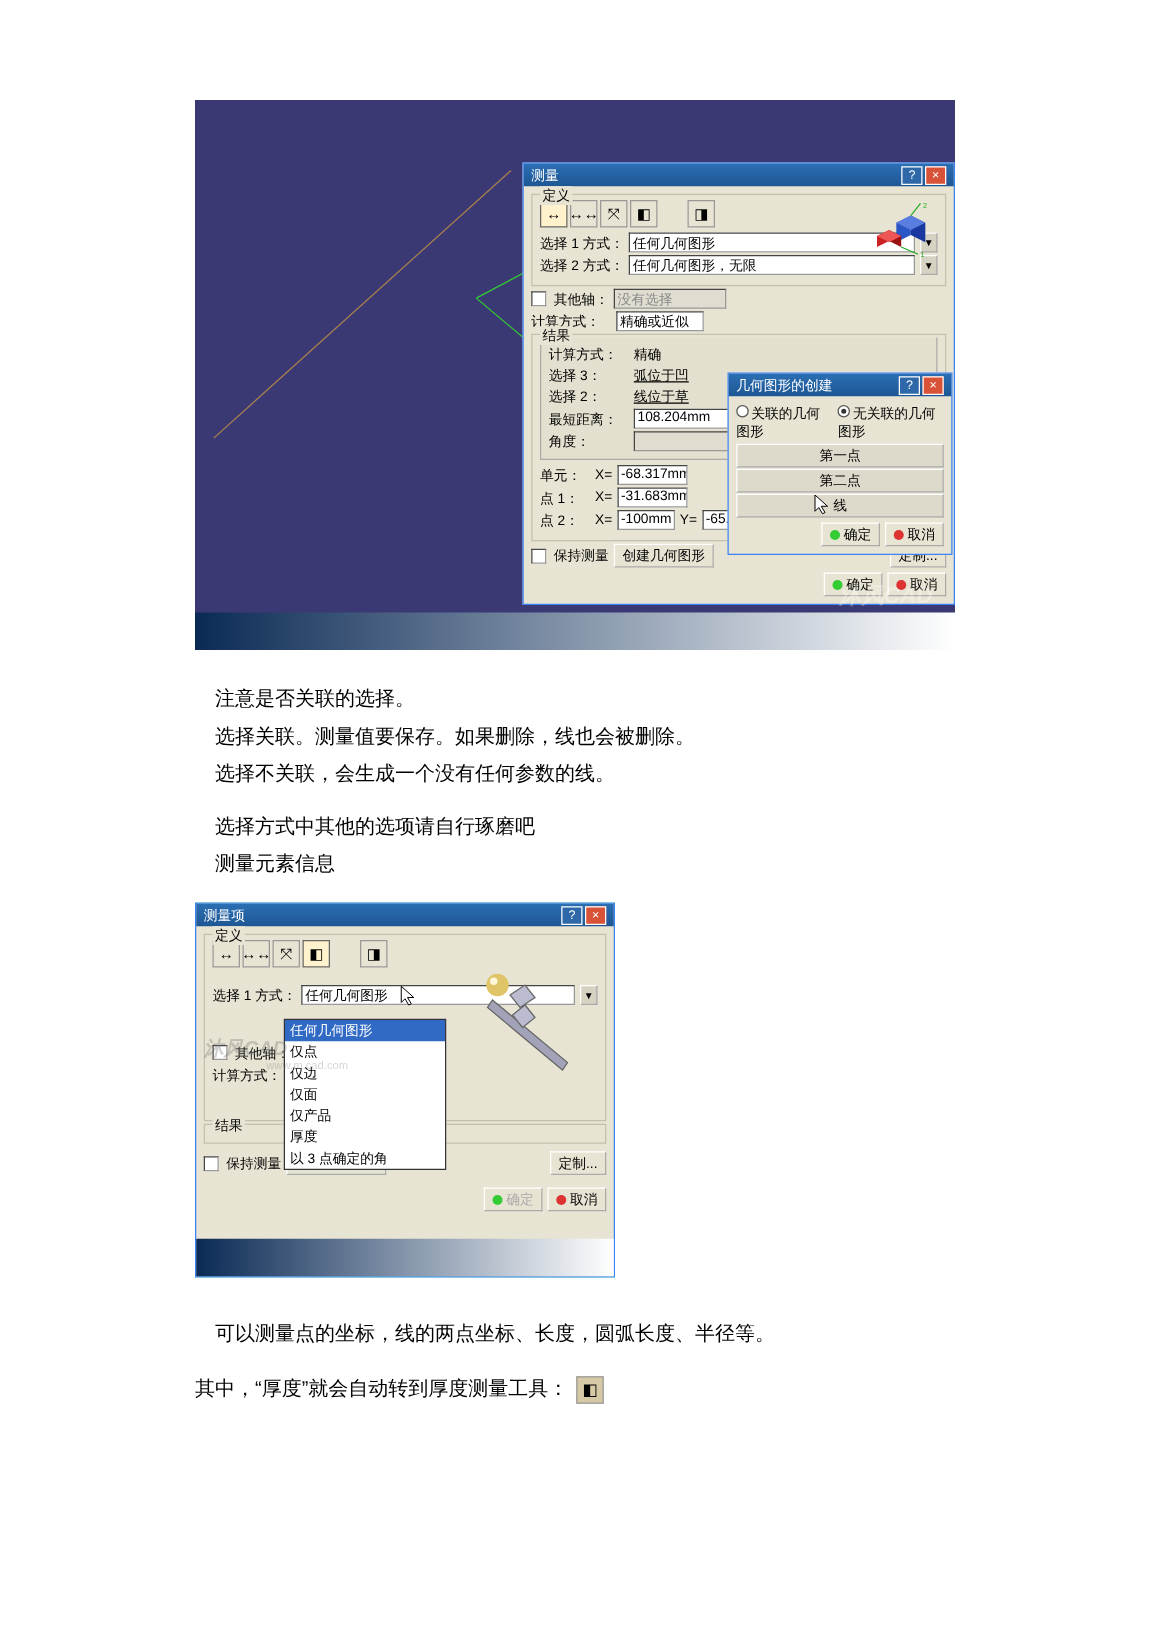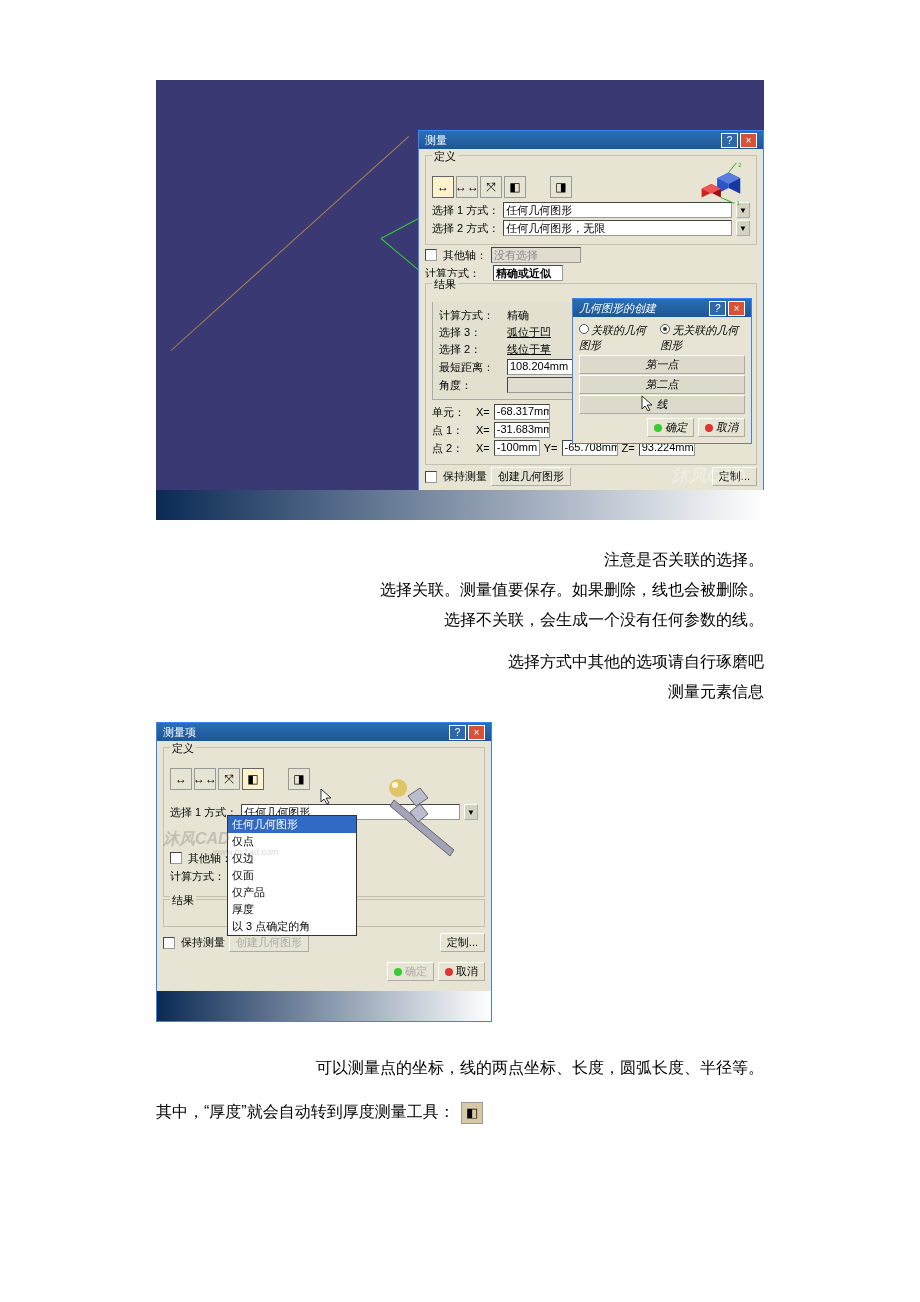--- a/index.html
+++ b/index.html
@@ -2,28 +2,28 @@
 <html><head>
 <meta charset="utf-8">
 <style>
 * { margin:0; padding:0; box-sizing:border-box; font-family:"SimSun","Songti SC",sans-serif; }
 body { background:#fff; width:920px; margin:0 auto; padding:80px 0; }
 .content { padding:0 156px; }
 .img-block { background:#3b3974; position:relative; overflow:hidden; }
 .img1 { height:440px; margin-bottom:28px; }
 .img2 { height:300px; width:336px; margin-top:8px; margin-bottom:28px; }
 .para { margin:6px 0; font-size:16px; line-height:1.5; color:#000; }
-.para-group { margin:18px 0;text-align:right; }
+.para-group { margin:18px 16px; }
 .dlg { position:absolute; background:#e8e4d3; border:1px solid #3b82f6; font-size:11px; }
 .dlg-title { background:linear-gradient(to bottom,#2a6fb3,#1e5694); color:#fff; padding:2px 6px; display:flex; align-items:center; justify-content:space-between; height:18px; }
 .dlg-btns { display:flex; gap:2px; }
 .dlg-btn { width:17px; height:15px; background:#d85238; color:#fff; display:flex; align-items:center; justify-content:center; font-size:10px; border:1px solid #fff; }
 .dlg-btn.help { background:#2e68a8; }
 .dlg-body { padding:4px 6px; }
-.fieldset { border:1px groove #c4c0b0; padding:20px 6px 6px; margin:2px 0; position:relative; }
+.fieldset { border:1px groove #c4c0b0; padding:4px 6px 6px; margin:2px 0; position:relative; }
 .fieldset-lbl { position:absolute; top:-7px; left:6px; background:#e8e4d3; padding:0 2px; font-size:11px; }
 .tool-row { display:flex; gap:2px; align-items:center; margin-bottom:4px; }
 .tool-btn { width:22px; height:22px; background:#e8e4d3; border:1px solid #999; display:flex; align-items:center; justify-content:center; font-size:12px; }
 .tool-btn.sel { background:#fff2cc; border:1px solid #666; }
 .row { display:flex; align-items:center; gap:4px; margin:2px 0; white-space:nowrap; }
 .row-lbl { min-width:64px; font-size:11px; }
 .inp { background:#fff; border:1px inset #999; height:16px; padding:0 2px; font-size:11px; flex:0 0 90px; overflow:hidden; }
 .inp.wide { flex:1; }
 .inp.dis { background:#e0ddd0; color:#888; }
 .sel-arrow { width:14px; height:16px; background:#d6d2c2; border:1px outset #fff; display:flex; align-items:center; justify-content:center; font-size:8px; }
@@ -107,21 +107,21 @@
             <div class="sel-arrow">▼</div>
           </div>
         </div>
         <div class="row">
             <span class="cb"></span>
             <span>其他轴：</span>
             <div class="inp dis">没有选择</div>
           </div>
         <div class="row">
             <span class="row-lbl">计算方式：</span>
-            <div class="inp" style="flex:0 0 70px;font-weight:bold;">精确或近似</div>
+            <div class="inp" style="flex:0 0 70px;">精确或近似</div>
           </div>
         <div class="fieldset">
           <div class="fieldset-lbl">结果</div>
           <div class="result-box" style="border-top:none; margin-top:-2px;">
             <div class="row">
                 <span class="row-lbl">计算方式：</span>
                 <span>精确</span>
               </div>
             <div class="row">
                 <span class="row-lbl">选择 3：</span>
@@ -157,21 +157,21 @@
               <span>确定</span>
             </div>
           <div class="btn">
               <span class="dot r"></span>
               <span>取消</span>
             </div>
         </div>
       </div>
     </div>
 
-    <div class="dlg" style="right:12px; top:218px; width:180px;font-style:italic;">
+    <div class="dlg" style="right:2px; top:218px; width:180px;">
       <div class="dlg-title">
         <span>几何图形的创建</span>
         <div class="dlg-btns">
           <div class="dlg-btn help">?</div>
           <div class="dlg-btn">×</div>
         </div>
       </div>
       <div class="dlg-body">
         <div class="radio-wrap">
           <span><span class="radio-dot"></span><span>关联的几何图形</span></span>

